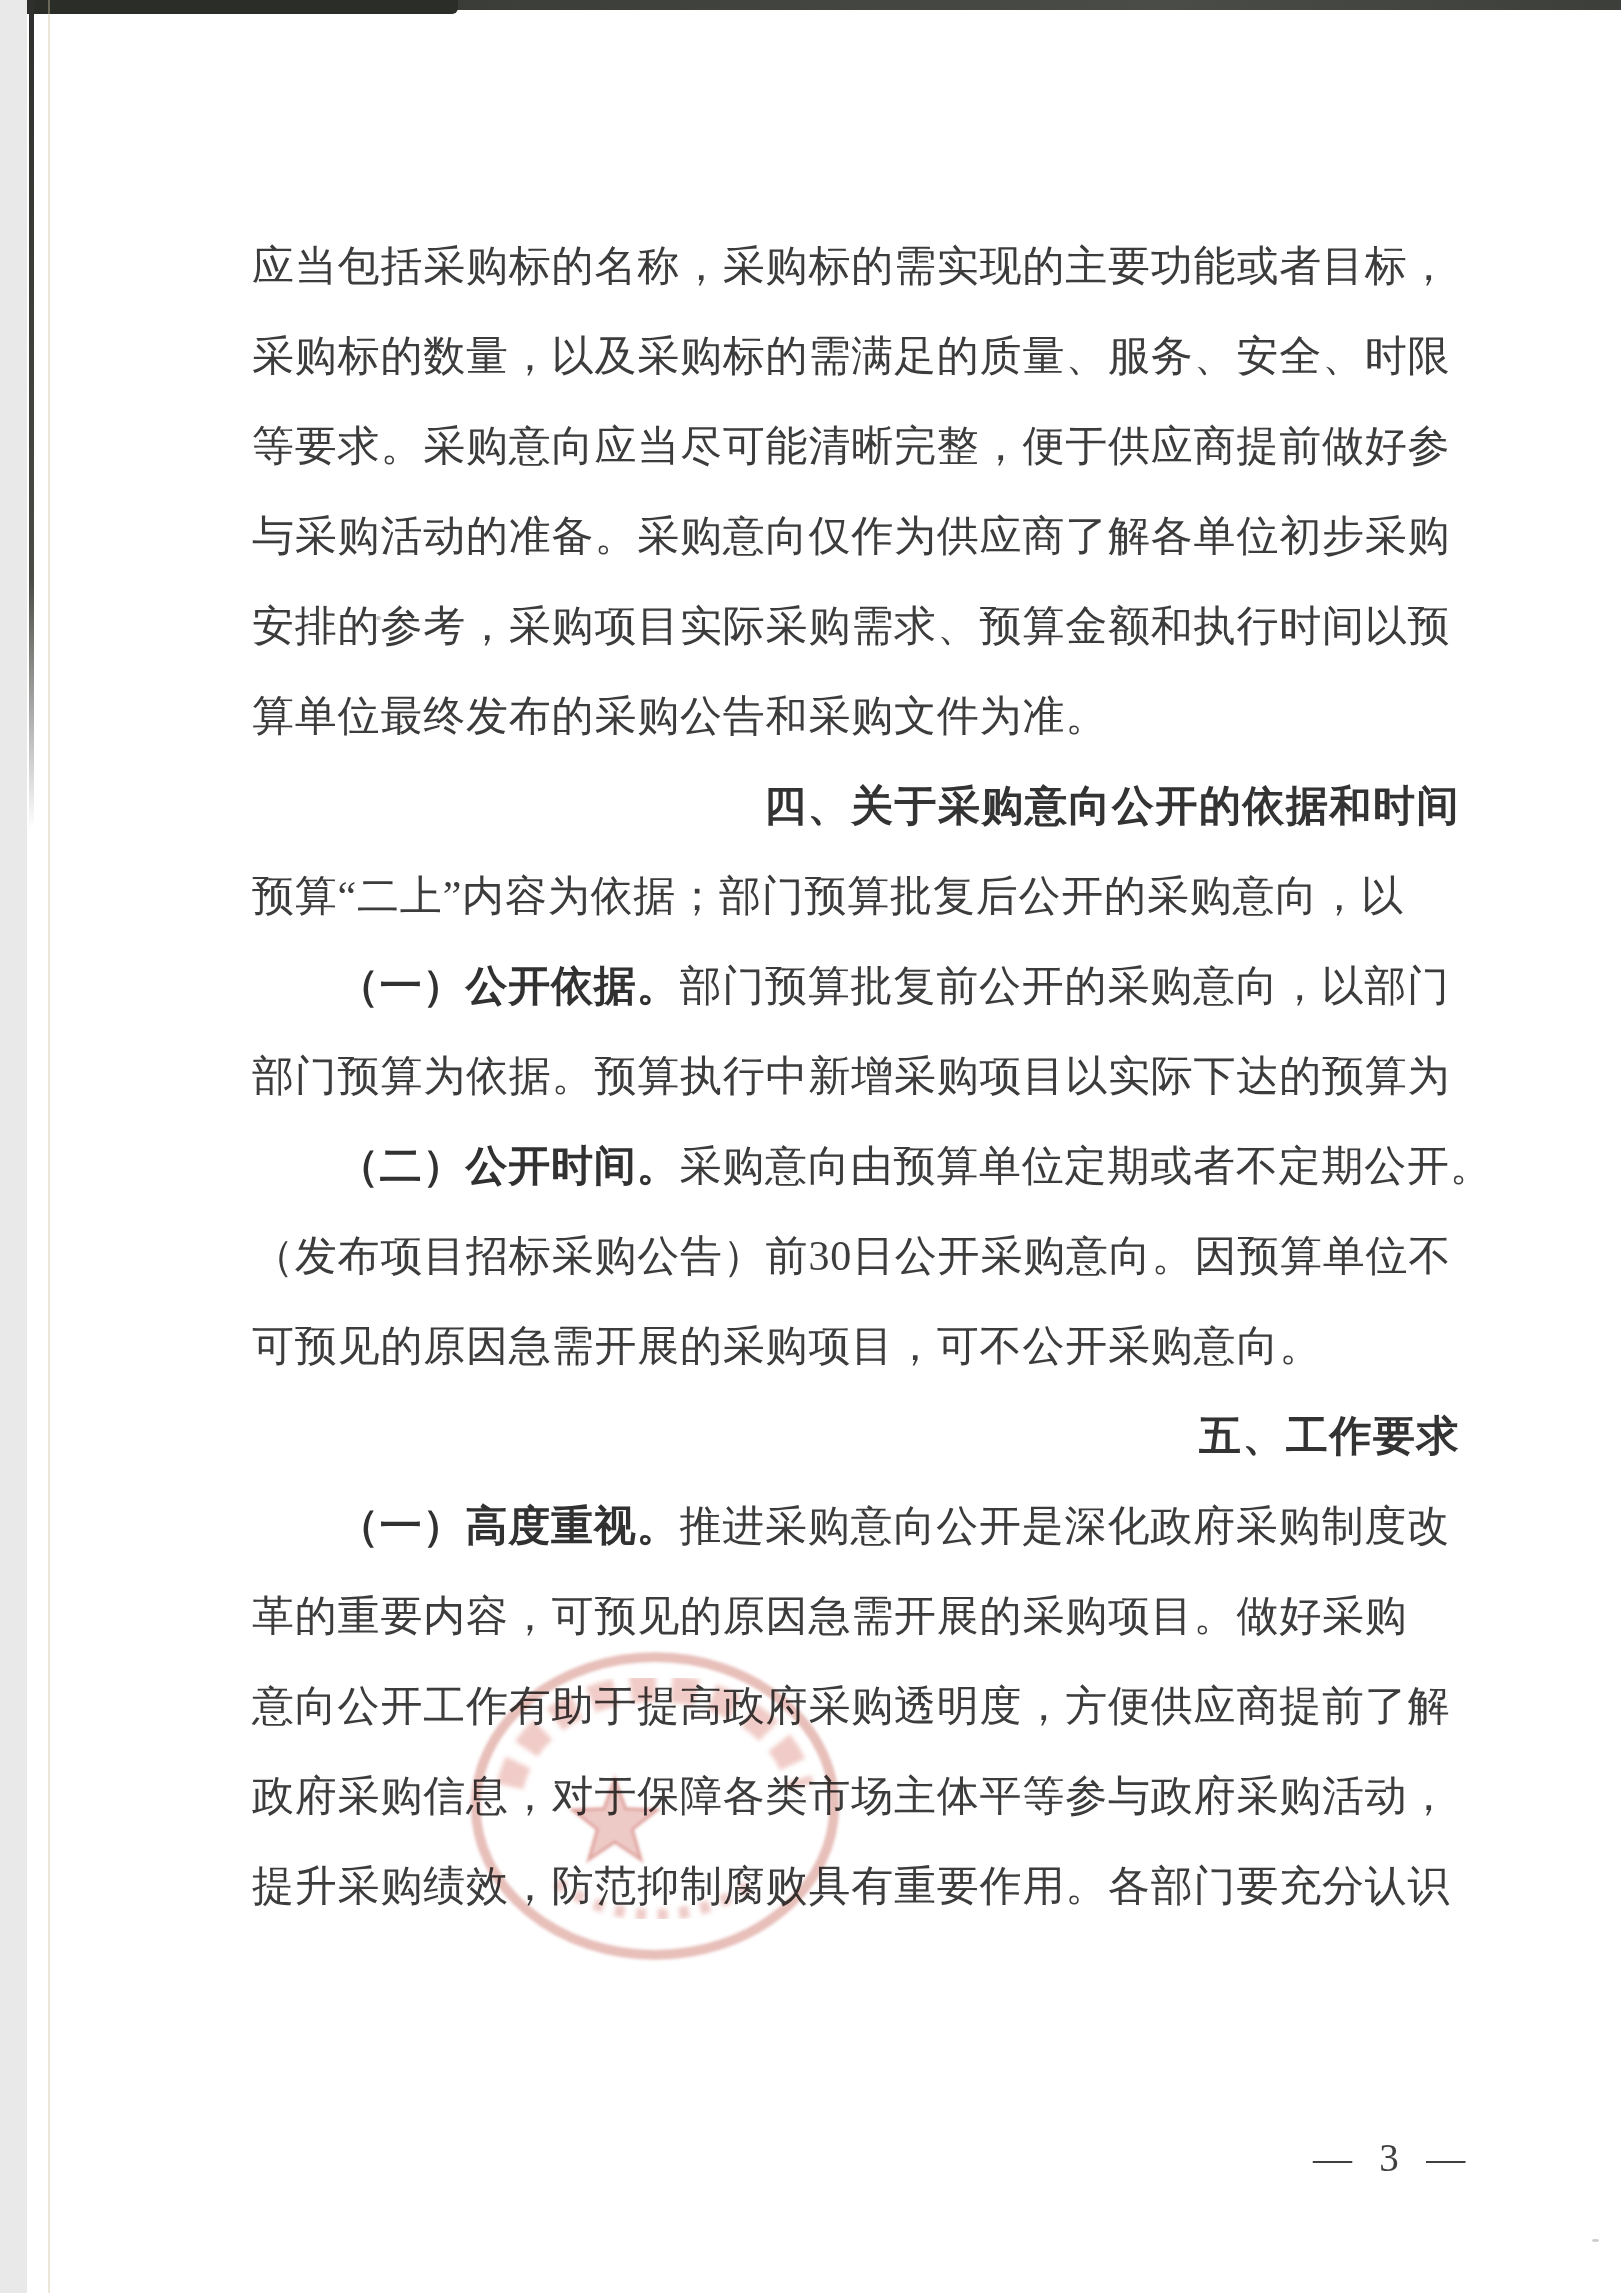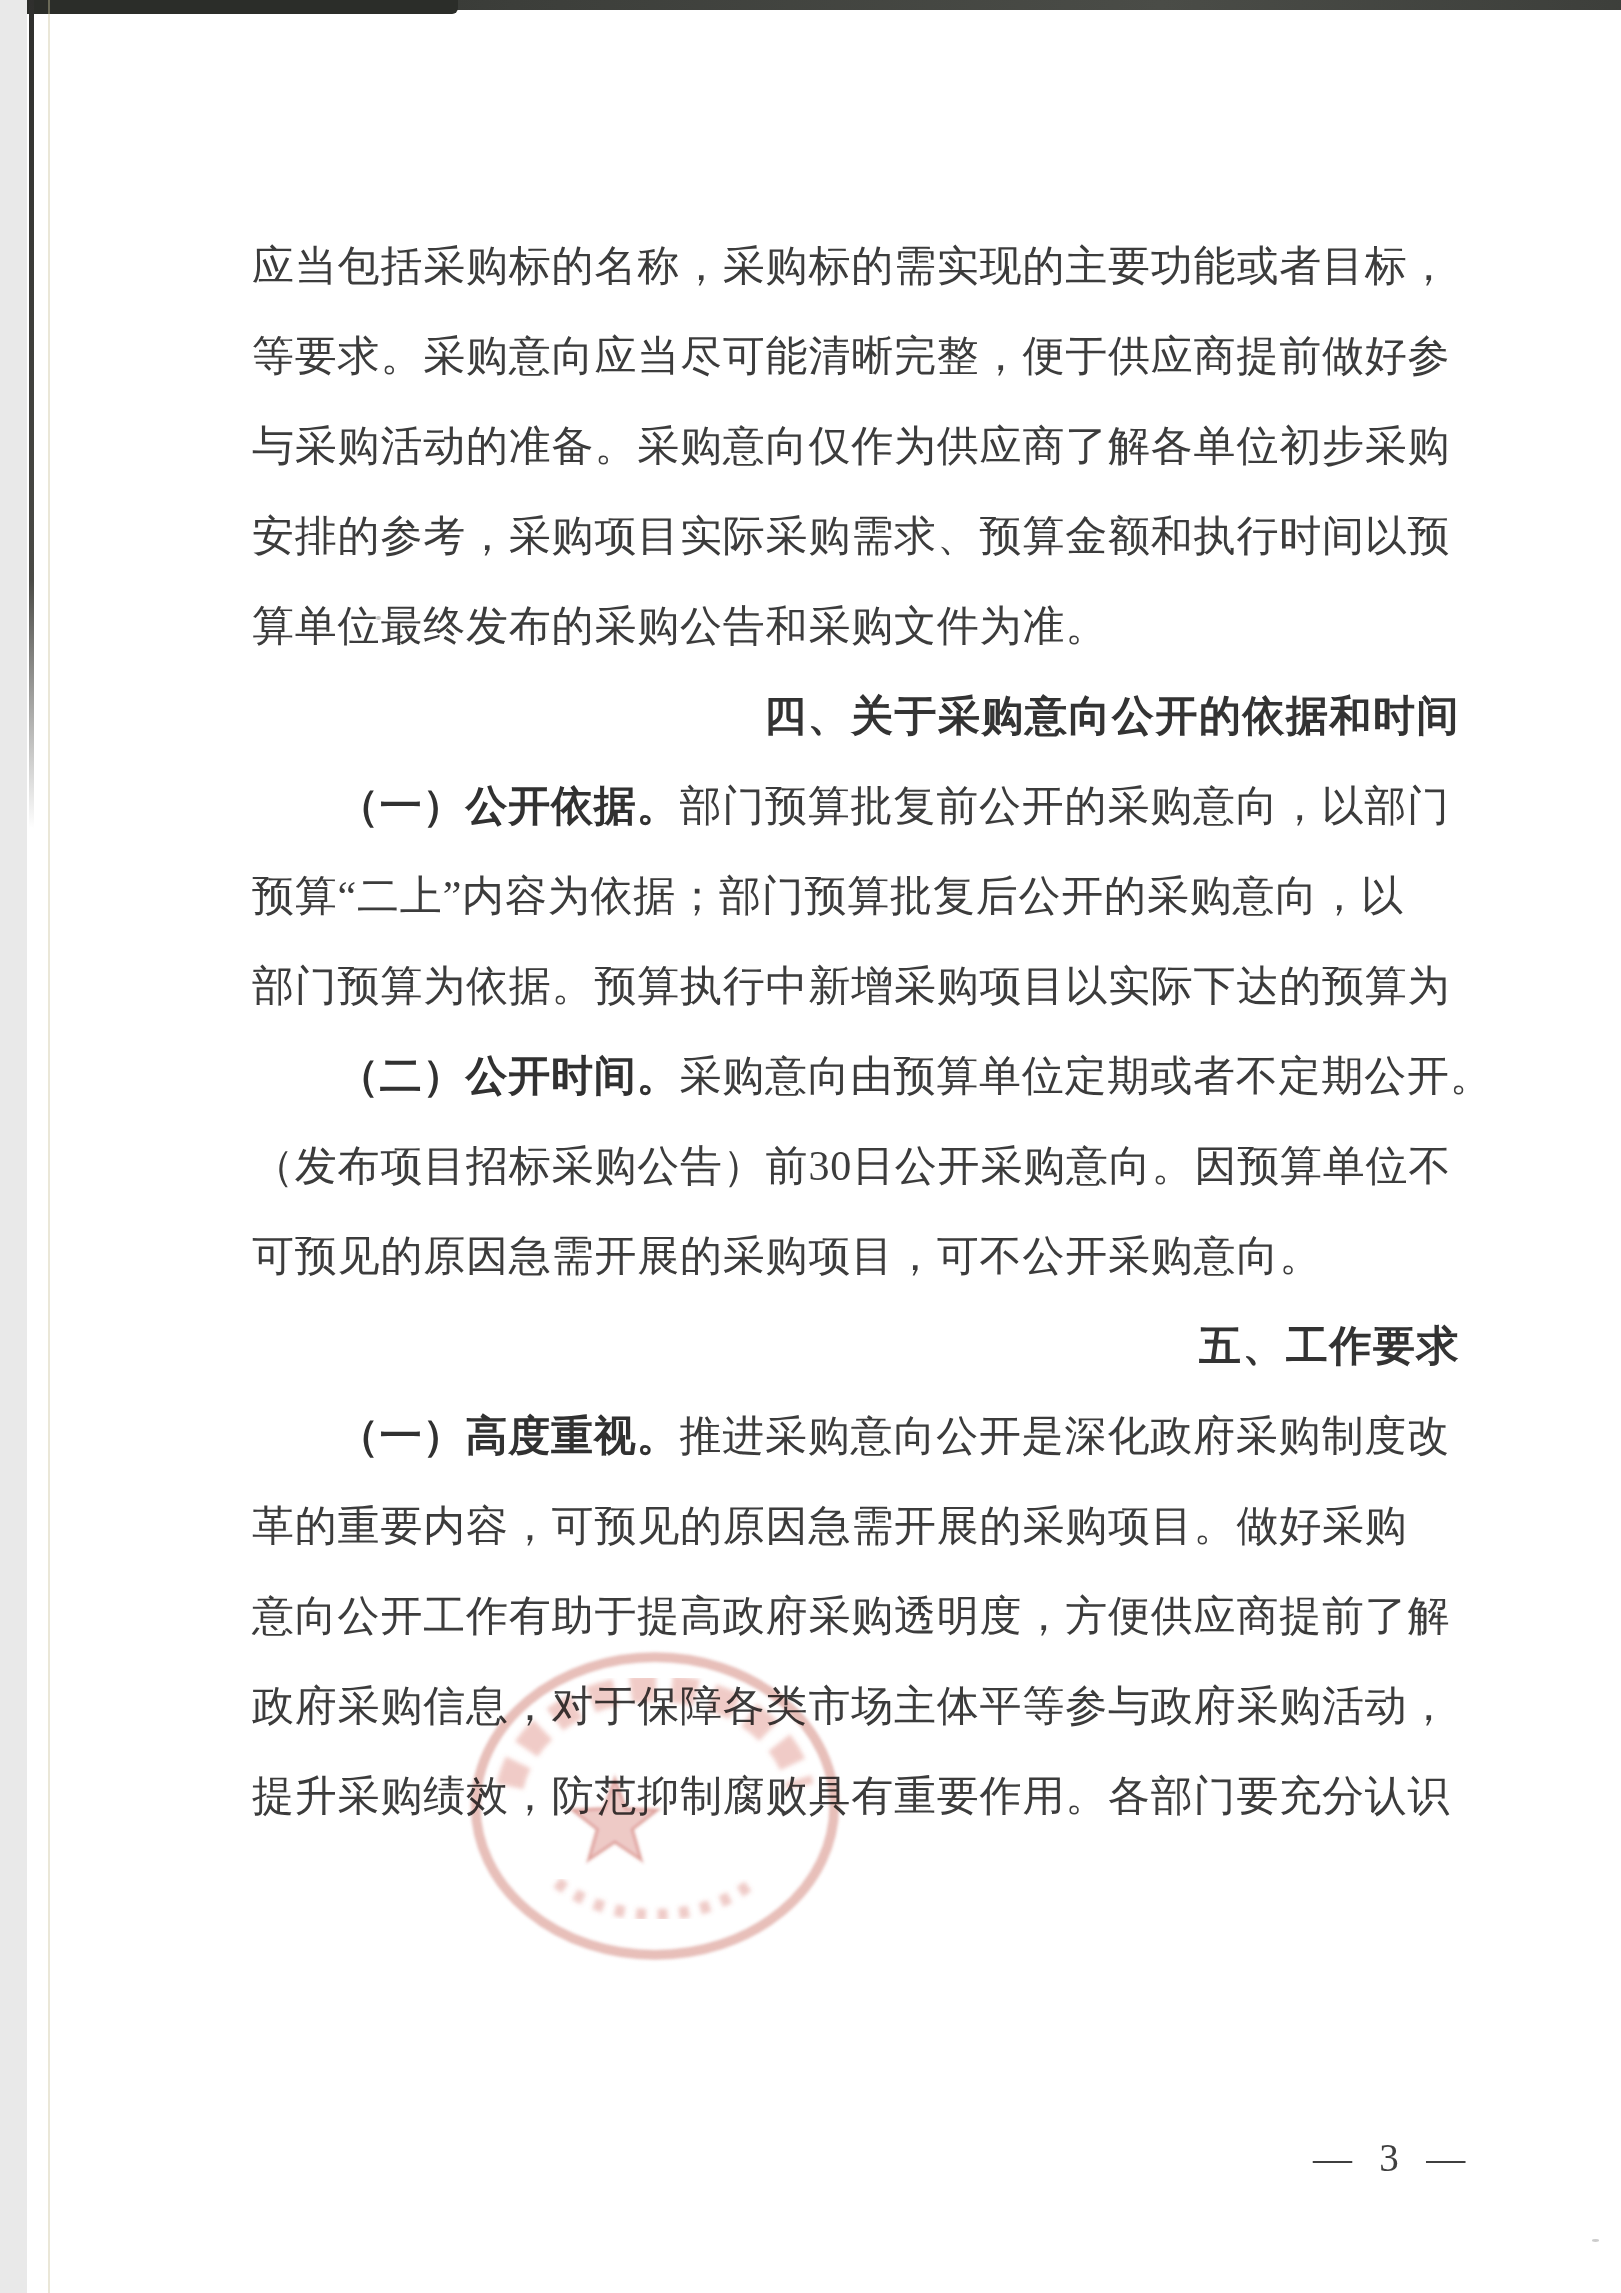--- a/index.html
+++ b/index.html
@@ -53,29 +53,30 @@
   <div class="edge-top-right"></div>
   <div class="edge-right"></div>
   <div class="edge-right-inner"></div>
   <div class="edge-left"></div>
   <div class="crease"></div>
   <div class="speck s1"></div>
   <div class="speck s2"></div>
 
   <div class="doc">
     <div class="line">应当包括采购标的名称，采购标的需实现的主要功能或者目标，</div>
+    <div class="line">采购标的数量，以及采购标的需满足的质量、服务、安全、时限</div>
     <div class="line">等要求。采购意向应当尽可能清晰完整，便于供应商提前做好参</div>
     <div class="line">与采购活动的准备。采购意向仅作为供应商了解各单位初步采购</div>
     <div class="line">安排的参考，采购项目实际采购需求、预算金额和执行时间以预</div>
     <div class="line">算单位最终发布的采购公告和采购文件为准。</div>
     <div class="line heading indent">四、关于采购意向公开的依据和时间</div>
+    <div class="line">预算“二上”内容为依据；部门预算批复后公开的采购意向，以</div>
     <div class="line indent">
       <span class="lead">（一）公开依据。</span><span>部门预算批复前公开的采购意向，以部门</span>
     </div>
-    <div class="line">预算“二上”内容为依据；部门预算批复后公开的采购意向，以</div>
     <div class="line">部门预算为依据。预算执行中新增采购项目以实际下达的预算为</div>
     <div class="line indent">
       <span class="lead">（二）公开时间。</span><span>采购意向由预算单位定期或者不定期公开。</span>
     </div>
     <div class="line">（发布项目招标采购公告）前30日公开采购意向。因预算单位不</div>
     <div class="line">可预见的原因急需开展的采购项目，可不公开采购意向。</div>
     <div class="line heading indent">五、工作要求</div>
     <div class="line indent">
       <span class="lead">（一）高度重视。</span><span>推进采购意向公开是深化政府采购制度改</span>
     </div>

